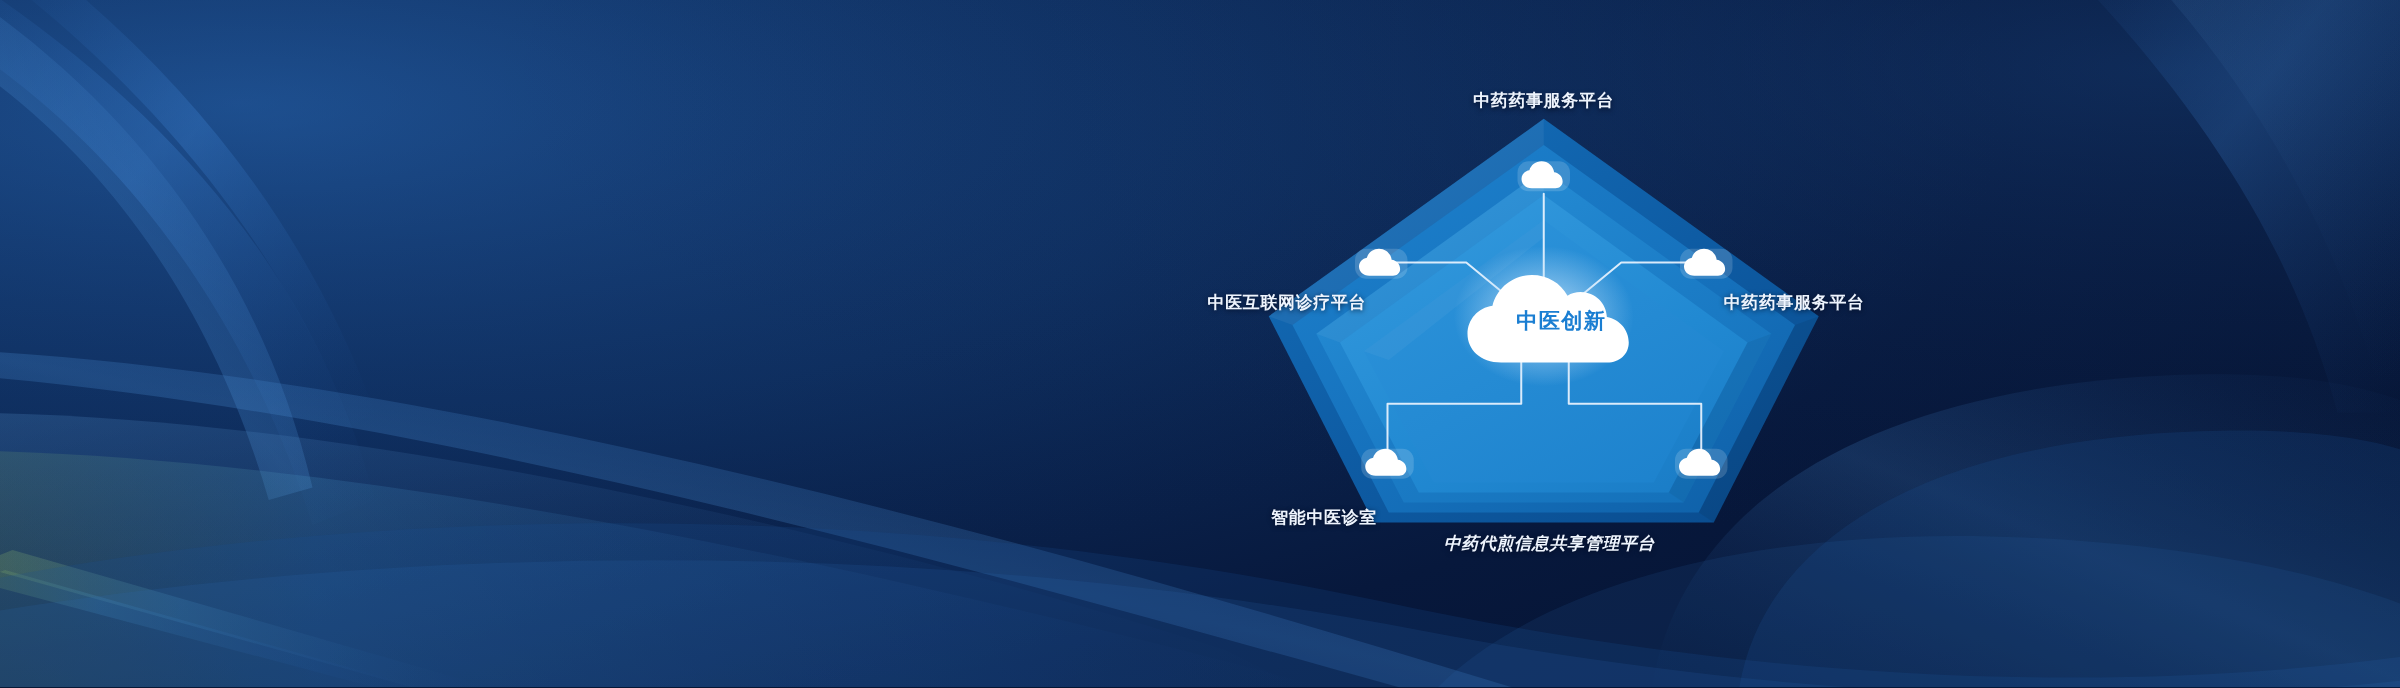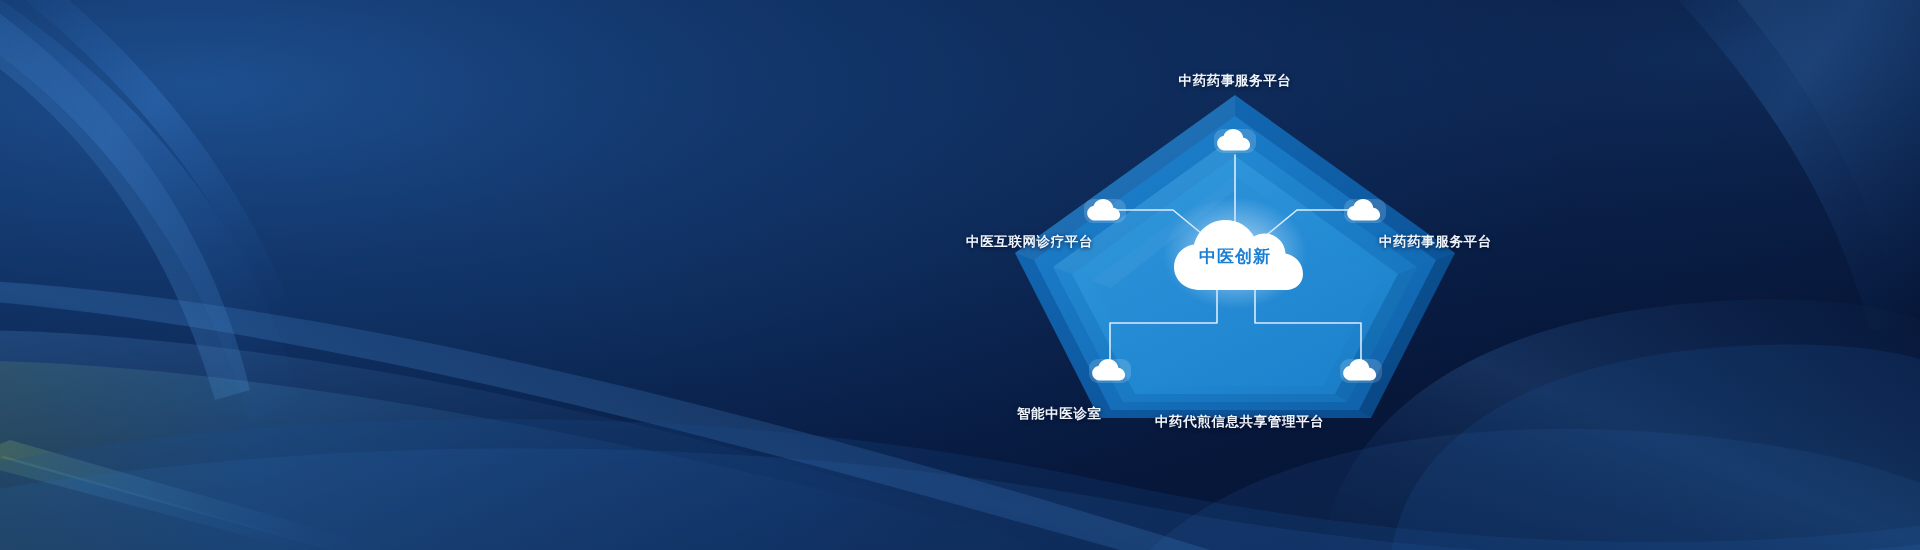--- a/index.html
+++ b/index.html
@@ -239,18 +239,18 @@
     </svg>
 
     <span class="node-label" style="left:0px; top:32px; width:560px; text-align:center;">中药药事服务平台</span>
 
     <span class="node-label" style="left:-32px; top:193px; width:170px; text-align:right;">中医互联网诊疗平台</span>
 
     <span class="node-label" style="left:424px; top:193px;">中药药事服务平台</span>
 
     <span class="node-label" style="left:62px; top:365px;font-family:Liberation Serif, serif;">智能中医诊室</span>
 
-    <span class="node-label" style="left:200px; top:373px;">中药代煎信息共享管理平台</span>
-
-    <span class="center-label" style="left:0px; top:205px; width:560px; text-align:center;">中医创新</span>
+    <span class="node-label" style="left:200px; top:386px;font-style:italic;">中药代煎信息共享管理平台</span>
+
+    <span class="center-label" style="left:14px; top:205px; width:560px; text-align:center;">中医创新</span>
   </div>
 
 </div>
 
 </body></html>

